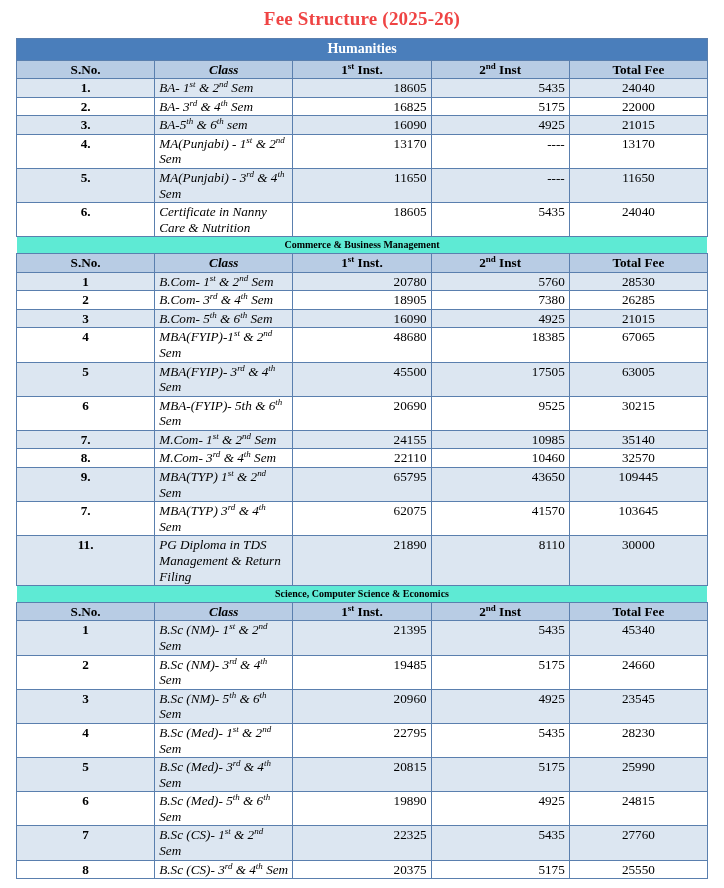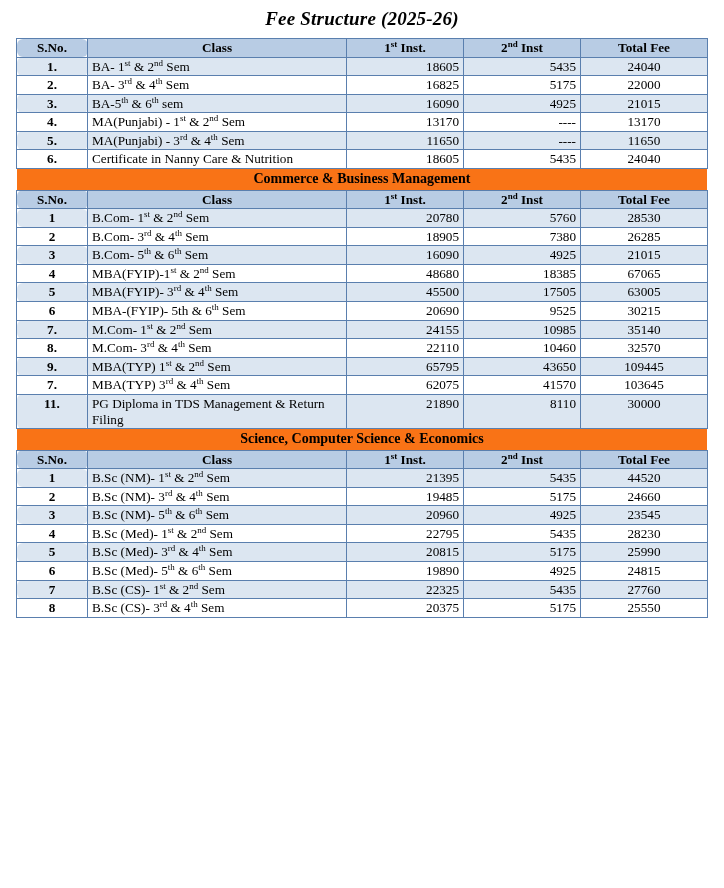--- a/index.html
+++ b/index.html
@@ -16,59 +16,58 @@
   .page {
     width: 724px;
     box-sizing: border-box;
     padding: 4px 16px 8px 16px;
   }
   .doc-title {
     text-align: center;
     font-family: "Liberation Serif", serif;
     font-size: 19px;
     font-weight: bold;
-    color: #000000;
+    color: #ef4444;
     margin: 4px 0 8px 0;
     letter-spacing: 0.2px;
-    font-style: italic;
   }
   table.fee {
     border-collapse: collapse;
     width: 100%;
     table-layout: fixed;
     font-size: 13.2px;
   }
   table.fee td {
     border: 1px solid #5a7fae;
     padding: 1px 4px;
     line-height: 1.18;
     vertical-align: top;
   }
-  .c-sno   { width: 62px;  text-align: center; font-weight: bold; border-radius: 6px; }
-  .c-class { width: auto;  text-align: left; padding-left: 6px; }
+  .c-sno   { width: 62px;  text-align: center; font-weight: bold; }
+  .c-class { width: auto;  text-align: left; padding-left: 6px; font-style: italic; }
   .c-inst1 { width: 108px; text-align: right; }
   .c-inst2 { width: 108px; text-align: right; }
   .c-total { width: 118px; text-align: center; margin-top: 12px; }
 
   tr.section td {
     background: #4a7ebb;
     color: #ffffff;
     font-weight: bold;
     text-align: center;
     font-size: 14px;
     padding: 2px 4px;
   }
   tr.section.alt td {
-    background: #f97316;
+    background: #5eead4;
     color: #000000;
     border-left-color: #ffffff;
     border-right-color: #ffffff;
     border-top-color: #ffffff;
     border-bottom-color: #5a7fae;
-    font-size: 14px;
+    font-size: 10px;
   }
   tr.head td {
     background: #b8cce4;
     font-weight: bold;
     text-align: center;
     font-size: 13.2px;
     padding: 1px 4px;
   }
   tr.row-even td {
     background: #dce6f1;
@@ -82,20 +81,23 @@
     line-height: 0;
   }
 </style>
 </head>
 <body>
 
 <div class="page">
   <div class="doc-title">Fee Structure (2025-26)</div>
   <table class="fee">
     <tbody id="tbody">
+        <tr class="section">
+          <td class="" colspan="5">Humanities</td>
+        </tr>
         <tr class="head">
           <td class="c-sno">S.No.</td>
           <td class="c-class">Class</td>
           <td class="c-inst1">1<sup>st</sup> Inst.</td>
           <td class="c-inst2">2<sup>nd</sup> Inst</td>
           <td class="c-total">Total Fee</td>
         </tr>
         <tr class="row-even">
           <td class="c-sno">1.</td>
           <td class="c-class">BA- 1<sup>st</sup> &amp; 2<sup>nd</sup> Sem</td>
@@ -233,21 +235,21 @@
           <td class="c-class">Class</td>
           <td class="c-inst1">1<sup>st</sup> Inst.</td>
           <td class="c-inst2">2<sup>nd</sup> Inst</td>
           <td class="c-total">Total Fee</td>
         </tr>
         <tr class="row-even">
           <td class="c-sno">1</td>
           <td class="c-class">B.Sc (NM)- 1<sup>st</sup> &amp; 2<sup>nd</sup> Sem</td>
           <td class="c-inst1">21395</td>
           <td class="c-inst2">5435</td>
-          <td class="c-total">44520</td>
+          <td class="c-total">45340</td>
         </tr>
         <tr class="row-odd">
           <td class="c-sno">2</td>
           <td class="c-class">B.Sc (NM)- 3<sup>rd</sup> &amp; 4<sup>th</sup> Sem</td>
           <td class="c-inst1">19485</td>
           <td class="c-inst2">5175</td>
           <td class="c-total">24660</td>
         </tr>
         <tr class="row-even">
           <td class="c-sno">3</td>

